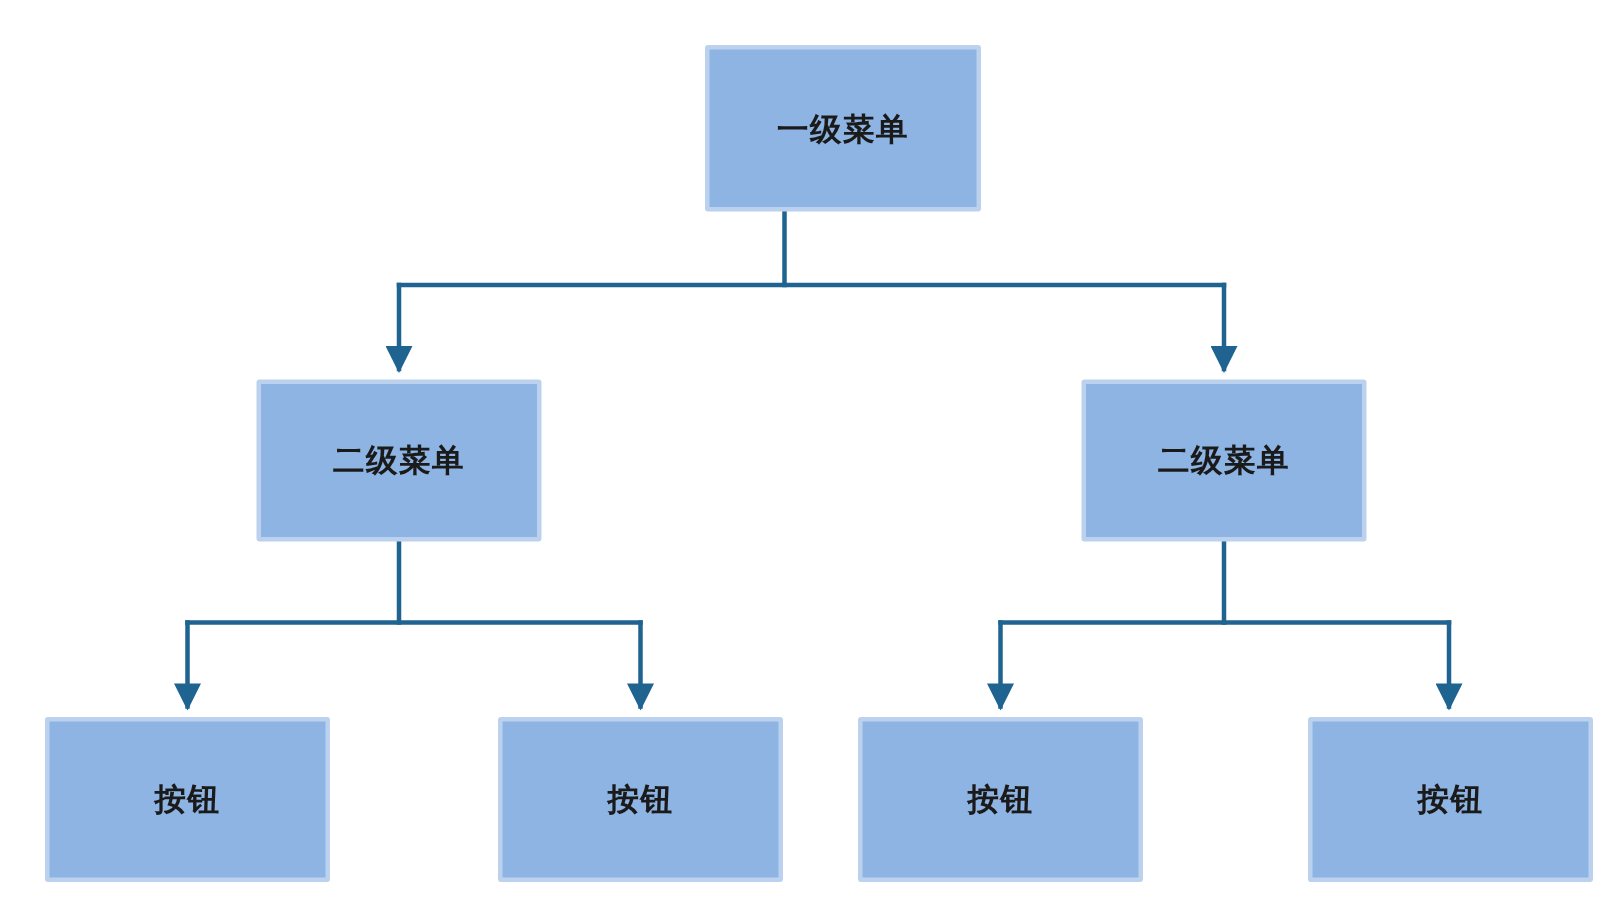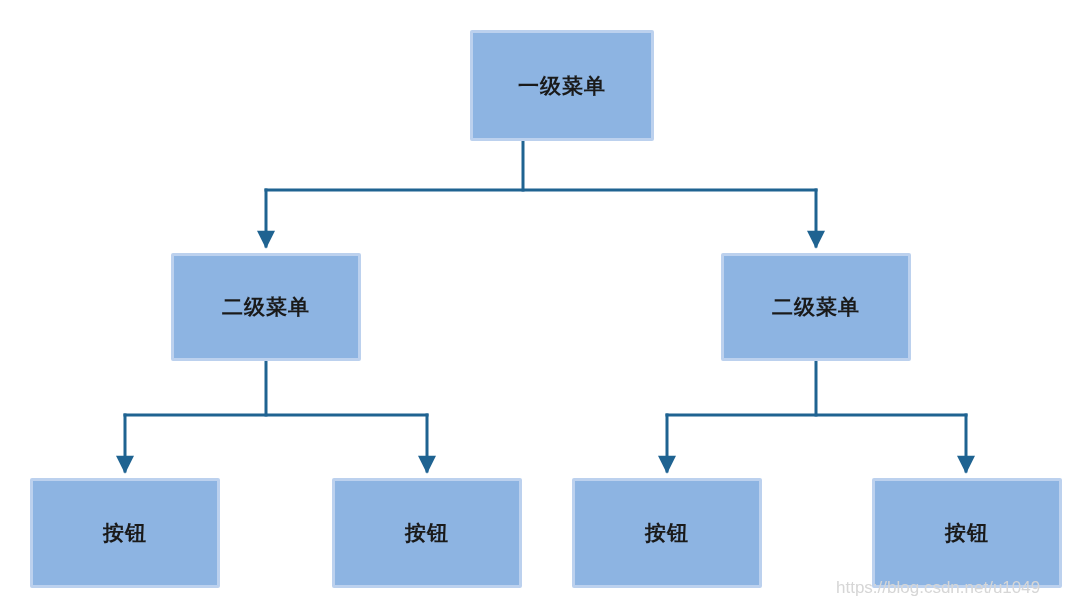--- a/index.html
+++ b/index.html
@@ -122,16 +122,15 @@
   </div>
 
   <div class="node node-b3">
     <span>按钮</span>
   </div>
 
   <div class="node node-b4">
     <span>按钮</span>
   </div>
 
-  <div class="wm-gray">https://blog.csdn.net/u1049</div>
   <div class="wm-red">公众号：Java基基</div>
 
 </div>
 
 </body></html>

